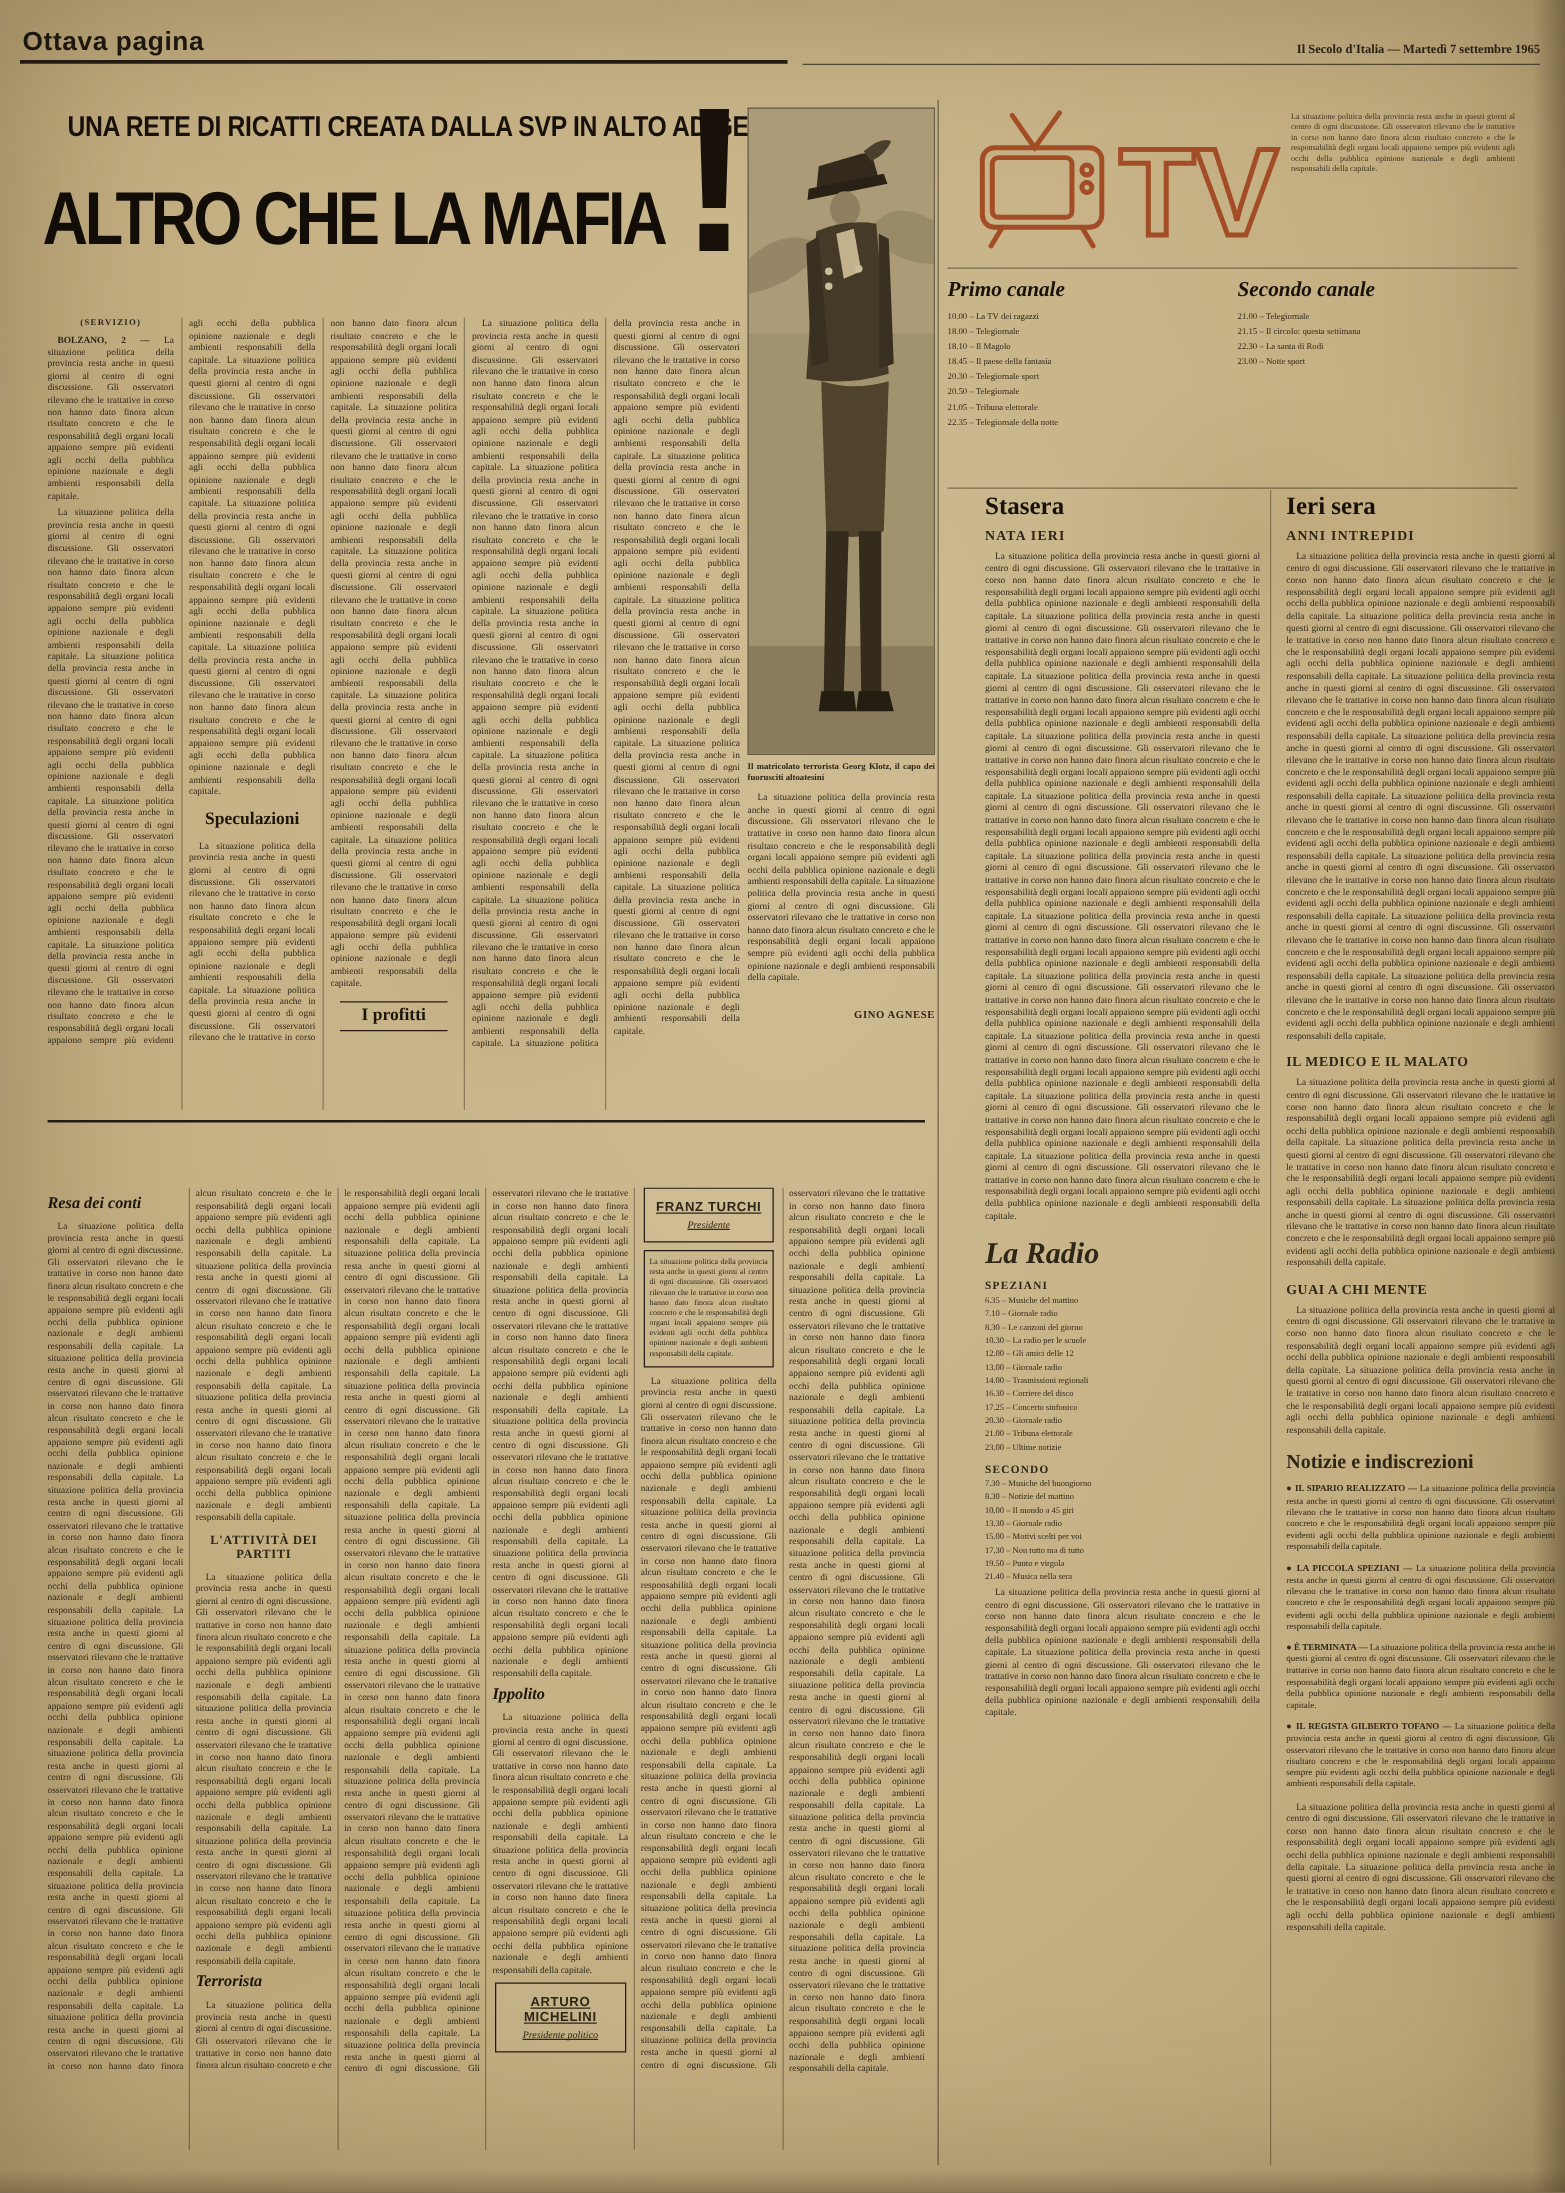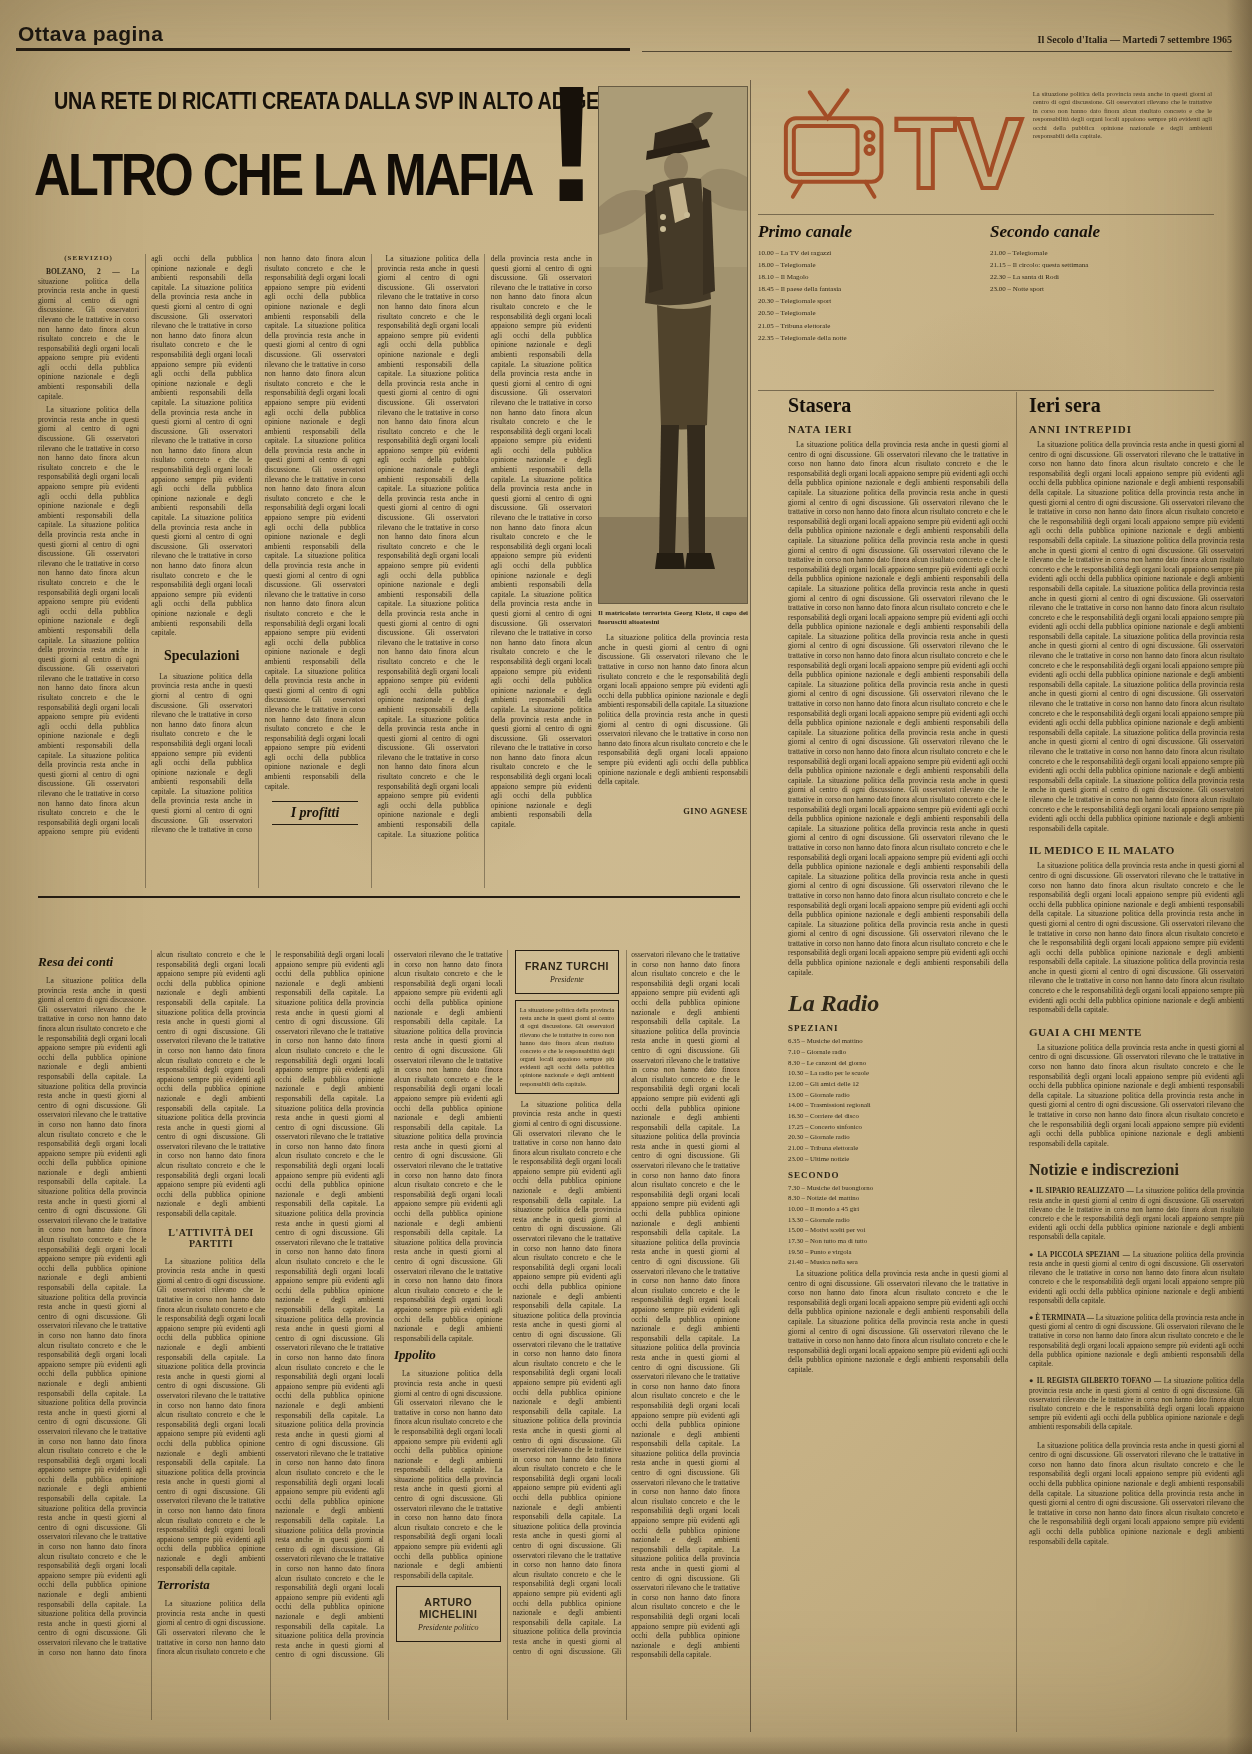--- a/index.html
+++ b/index.html
@@ -33,39 +33,39 @@
   .headline{position:absolute;left:34px;top:140px;font:900 60px "Liberation Sans",sans-serif;letter-spacing:-3px;
     transform:scaleX(.84);transform-origin:left top;white-space:nowrap;color:#120d07;}
 
   .article{position:absolute;left:38px;top:254px;width:554px;height:634px;
     column-count:5;column-gap:12px;column-rule:1px solid rgba(40,32,20,.4);
     overflow:hidden;font-size:7.5px;line-height:1.28;text-align:justify;}
   .article p,.lower p,.rail-col p,.tail p{margin:0 0 4px;text-indent:8px;}
   .service{text-align:center;font-weight:700;font-size:7px;letter-spacing:1px;text-indent:0 !important;}
   .datelead{font-weight:700;}
   .subhead{font:700 14px "Liberation Serif",serif;text-align:center;margin:10px 4px 8px;break-inside:avoid;color:#1c1509;}
-  .boxed{border-top:1px solid #241c12;border-bottom:1px solid #241c12;padding:3px 0;margin-left:8px;margin-right:8px;font-style:italic;}
+  .boxed{border-top:1px solid #241c12;border-bottom:1px solid #241c12;padding:3px 0;margin-left:8px;margin-right:8px;}
 
   
   .photo-col{position:absolute;left:598px;top:86px;width:150px;}
   .photo{width:148px;height:516px;display:block;border:1px solid rgba(40,30,15,.45);background:#9b8c6d;}
   .caption{margin-top:5px;font:700 7px "Liberation Serif",serif;text-align:justify;line-height:1.3;}
   .tail{margin-top:6px;font-size:7.5px;line-height:1.28;text-align:justify;height:168px;overflow:hidden;}
   .signature{margin-top:5px;text-align:right;font:700 8.5px "Liberation Serif",serif;letter-spacing:.5px;}
 
   
   .cont-rule{position:absolute;left:38px;top:896px;width:702px;height:2px;background:#241c12;}
   .cont-banner{position:absolute;left:38px;top:904px;width:702px;text-align:center;
     font:700 30px "Liberation Serif",serif;letter-spacing:1px;color:#17110a;}
   .lower{position:absolute;left:38px;top:950px;width:702px;height:770px;
     column-count:6;column-gap:10px;column-rule:1px solid rgba(40,32,20,.4);
     overflow:hidden;font-size:7.5px;line-height:1.28;text-align:justify;}
   .ital-head{font:700 italic 13px "Liberation Serif",serif;margin:4px 0 6px;break-inside:avoid;color:#1c1509;}
   .caps-head{font:700 10px "Liberation Serif",serif;text-align:center;letter-spacing:.5px;margin:8px 2px;break-inside:avoid;}
-  .adbox{border:1px solid #241c12;padding:9px 4px;margin:6px 2px;text-align:center;break-inside:avoid;background:rgba(255,250,235,.06);}
+  .adbox{border:1px solid #241c12;padding:9px 4px;margin:6px 2px;text-align:center;break-inside:avoid;background:rgba(255,250,235,.06);text-decoration:underline;}
   .adbox .nm{font:700 10.5px "Liberation Sans",sans-serif;letter-spacing:.5px;}
   .adbox .rl{font:italic 8px "Liberation Serif",serif;margin-top:3px;}
   .adsmall{border:1px solid #241c12;padding:5px 4px;margin:6px 2px;font-size:6.3px;line-height:1.3;text-align:justify;break-inside:avoid;}
 
   
   .tv-head{position:absolute;left:758px;top:84px;width:456px;height:130px;border-bottom:1px solid rgba(40,32,20,.5);display:flex;}
   .tv-art{width:60%;height:100%;}
   .tv-side{width:40%;font-size:6.5px;line-height:1.3;padding:6px 2px 0 6px;color:#3a2f1e;text-align:justify;overflow:hidden;}
   .listings{position:absolute;left:758px;top:220px;width:456px;height:166px;display:grid;grid-template-columns:1fr 1fr;column-gap:8px;
     font-size:7px;line-height:1.3;border-bottom:1px solid rgba(40,32,20,.5);padding-bottom:4px;overflow:hidden;}

